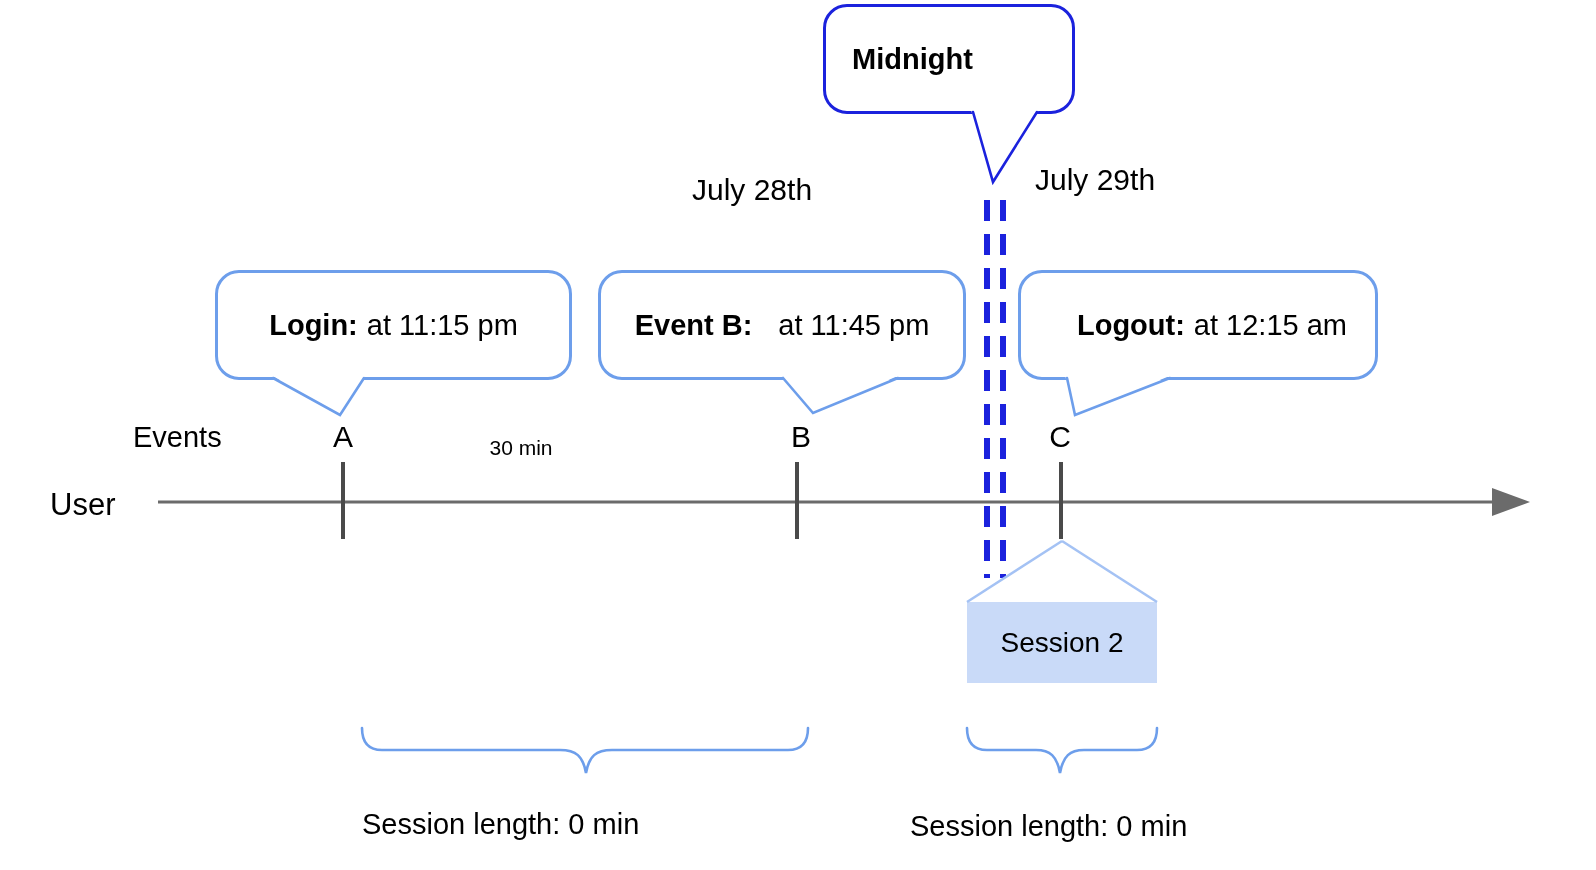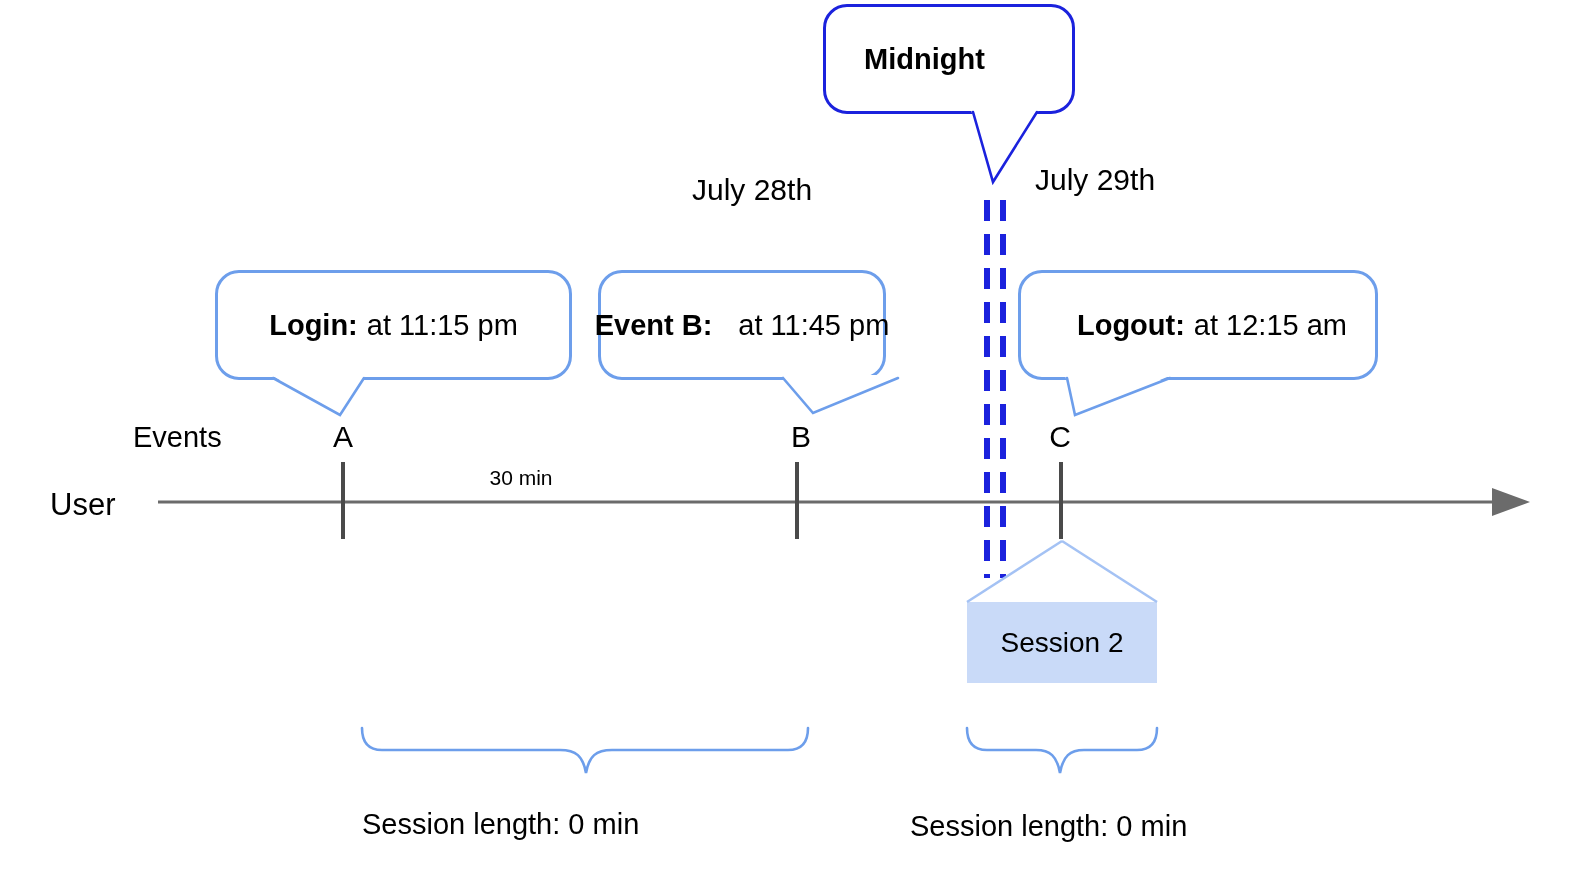--- a/index.html
+++ b/index.html
@@ -22,21 +22,21 @@
     border:3px solid var(--callout-border);
     border-radius:24px;
     display:flex;
     align-items:center;
     justify-content:center;
     font-size:29px;
     white-space:nowrap;
     box-sizing:border-box;
     z-index:2;
   }
-  .bubble.dark{border-color:var(--midnight-blue);justify-content:flex-start;padding-left:38px;}
+  .bubble.dark{border-color:var(--midnight-blue);justify-content:flex-start;padding-left:26px;}
   .callout-title{font-weight:bold;}
   .callout-time{margin-left:9px;}
 
   .plain-label{position:absolute;white-space:nowrap;z-index:2;}
   .date-label{font-size:30px;}
   .marker-letter{font-size:30px;}
   .row-label{font-size:29px;}
   .user-label{font-size:31px;}
   .interval-label{font-size:21px;}
   .length-label{font-size:29px;}
@@ -69,35 +69,35 @@
     <span class="callout-title">Midnight</span>
   </div>
 
   <div class="plain-label date-label" style="left:692px;top:173px;">July 28th</div>
   <div class="plain-label date-label" style="left:1035px;top:163px;">July 29th</div>
 
   <div class="bubble" style="left:215px;top:270px;width:357px;height:110px;">
     <span class="callout-title">Login:</span>
     <span class="callout-time">at 11:15 pm</span>
   </div>
-  <div class="bubble" style="left:598px;top:270px;width:288px;height:110px;gap:17px;">
+  <div class="bubble" style="left:598px;top:270px;width:368px;height:110px;gap:17px;">
     <span class="callout-title">Event B:</span>
     <span class="callout-time">at 11:45 pm</span>
   </div>
   <div class="bubble" style="left:1018px;top:270px;width:360px;height:110px;padding-left:28px;">
     <span class="callout-title">Logout:</span>
     <span class="callout-time">at 12:15 am</span>
   </div>
 
   <div class="plain-label row-label" style="left:133px;top:421px;">Events</div>
   <div class="plain-label marker-letter center-x" style="left:343px;top:420px;">A</div>
   <div class="plain-label marker-letter center-x" style="left:801px;top:420px;">B</div>
   <div class="plain-label marker-letter center-x" style="left:1060px;top:420px;">C</div>
   <div class="plain-label user-label" style="left:50px;top:487px;">User</div>
-  <div class="plain-label interval-label center-x" style="left:521px;top:466px;">30 min</div>
+  <div class="plain-label interval-label center-x" style="left:521px;top:436px;">30 min</div>
 
   <div class="session-box" style="left:967px;top:602px;width:190px;height:81px;">
     <span>Session 2</span>
   </div>
 
   <div class="plain-label length-label" style="left:362px;top:808px;">Session length: 0 min</div>
   <div class="plain-label length-label" style="left:910px;top:810px;">Session length: 0 min</div>
 
   <svg id="overlay" width="1596" height="870" viewBox="0 0 1596 870">
 

